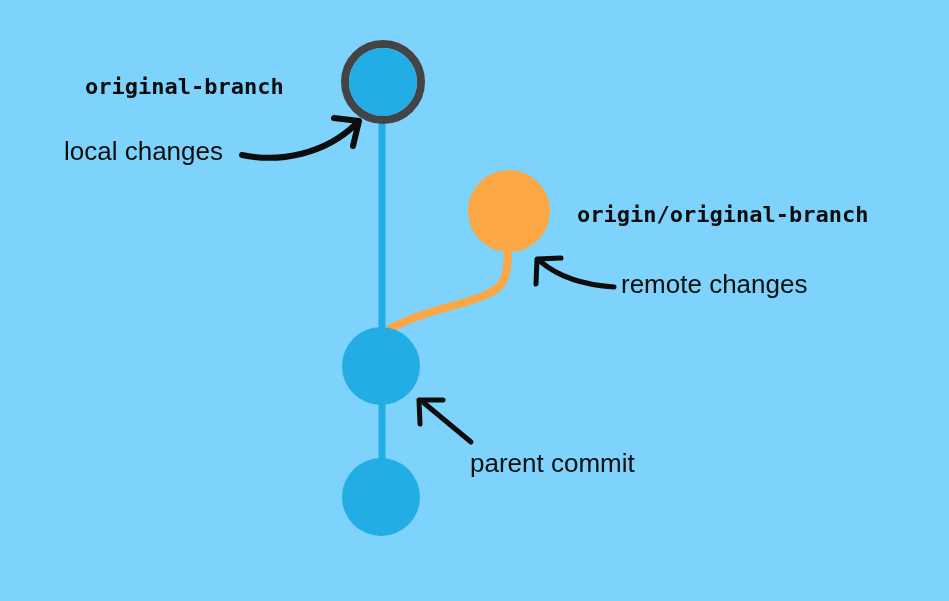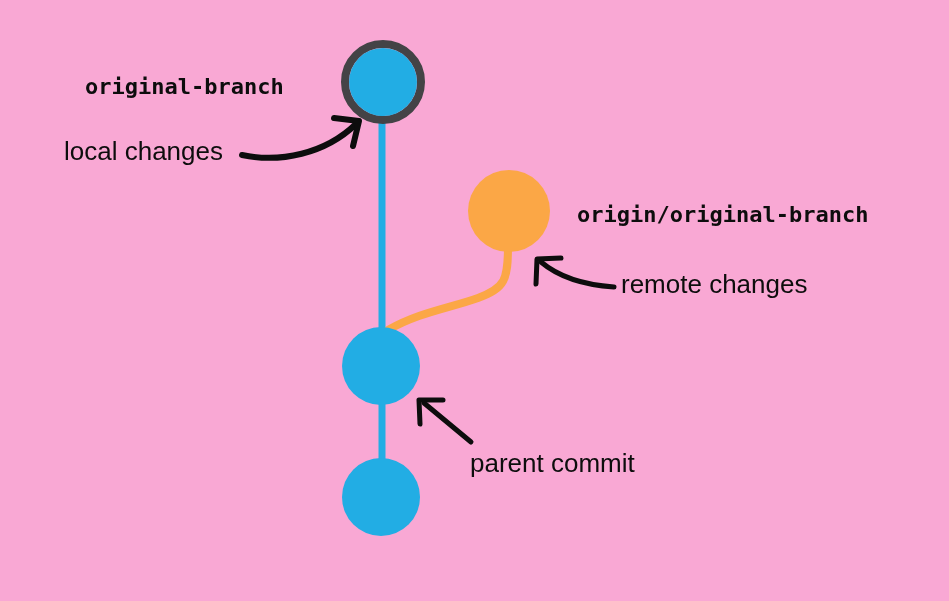--- a/index.html
+++ b/index.html
@@ -38,21 +38,21 @@
     font-family: "Liberation Sans", "DejaVu Sans", sans-serif;
     font-size: 26px;
     font-weight: 400;
     fill: #0d0d0d;
     white-space: pre;
   }
 </style>
 </head>
 <body>
 
-<div id="diagram-root" style="background: #f9a8d4;">
+<div id="diagram-root" style="background: #7dd3fc;">
   <svg id="git-graph-svg" viewBox="0 0 949 601" xmlns="http://www.w3.org/2000/svg">
 
     <g>
       <path id="edge-head-to-parent" fill="none" stroke-linecap="round" d="M 382 118 L 382 332" stroke="#22ade4" stroke-width="7"></path>
       <path id="edge-remote-to-parent" fill="none" stroke-linecap="round" d="M 508 246 C 508 280 505 288 478 298 C 450 308 420 312 388 330" stroke="#fba746" stroke-width="8"></path>
       <path id="edge-parent-to-grandparent" fill="none" stroke-linecap="round" d="M 382 400 L 382 462" stroke="#22ade4" stroke-width="7"></path>
     </g>
 
     <g>
       <circle id="node-head-ring" fill="none" cx="383" cy="82" r="38" stroke="#444346" stroke-width="8"></circle>

